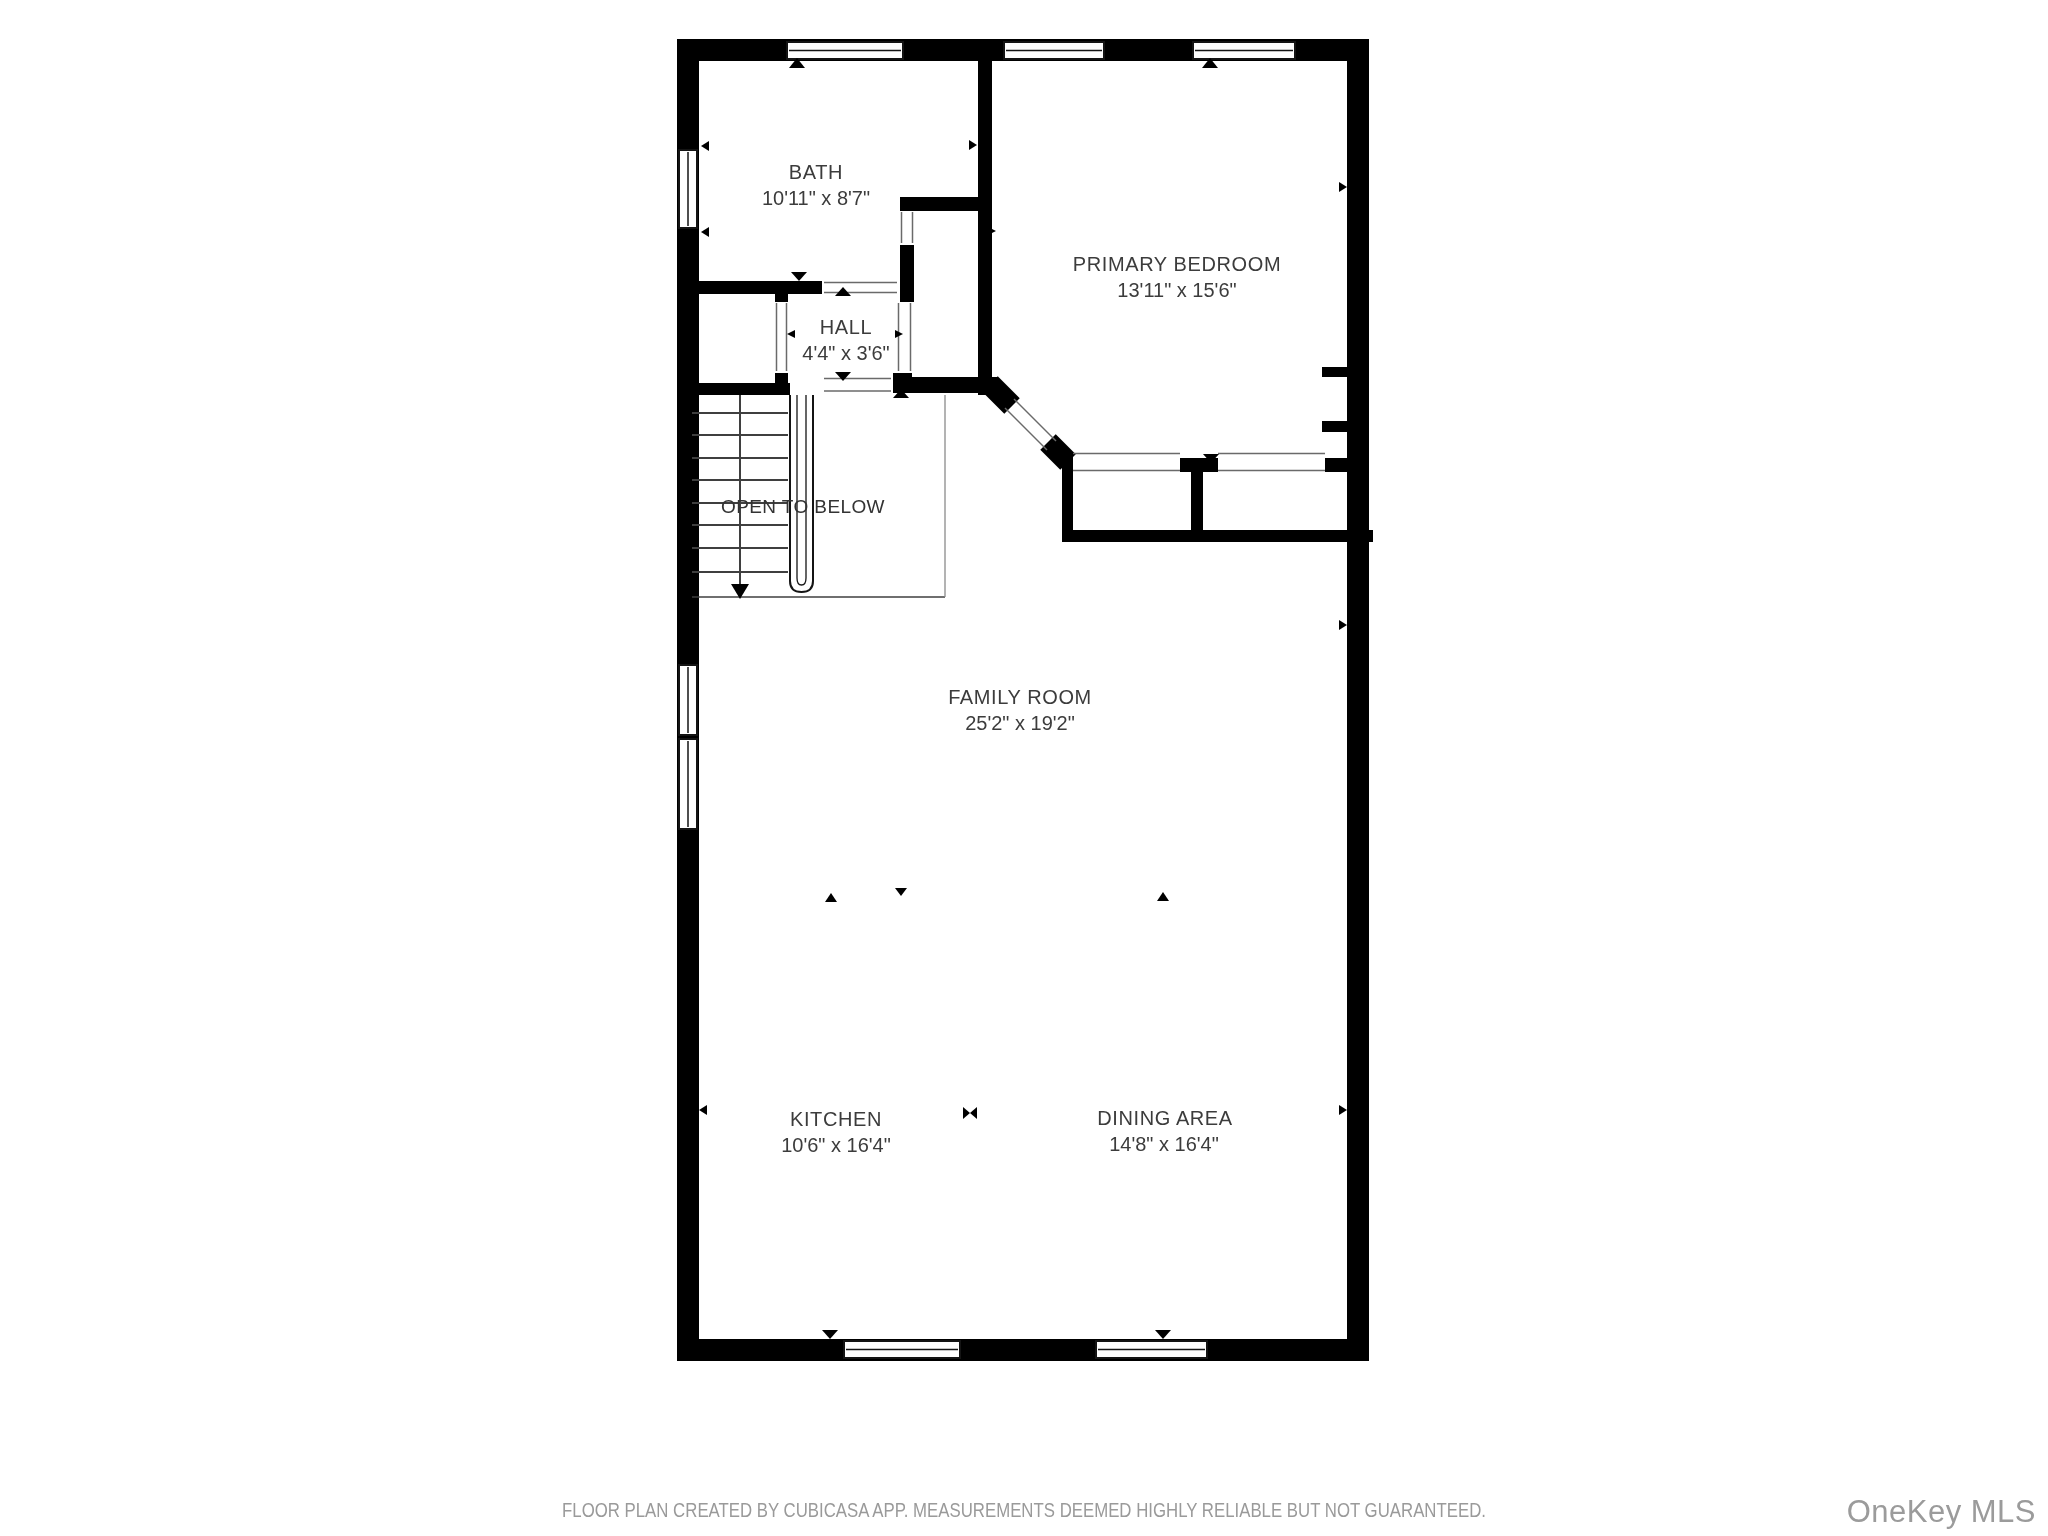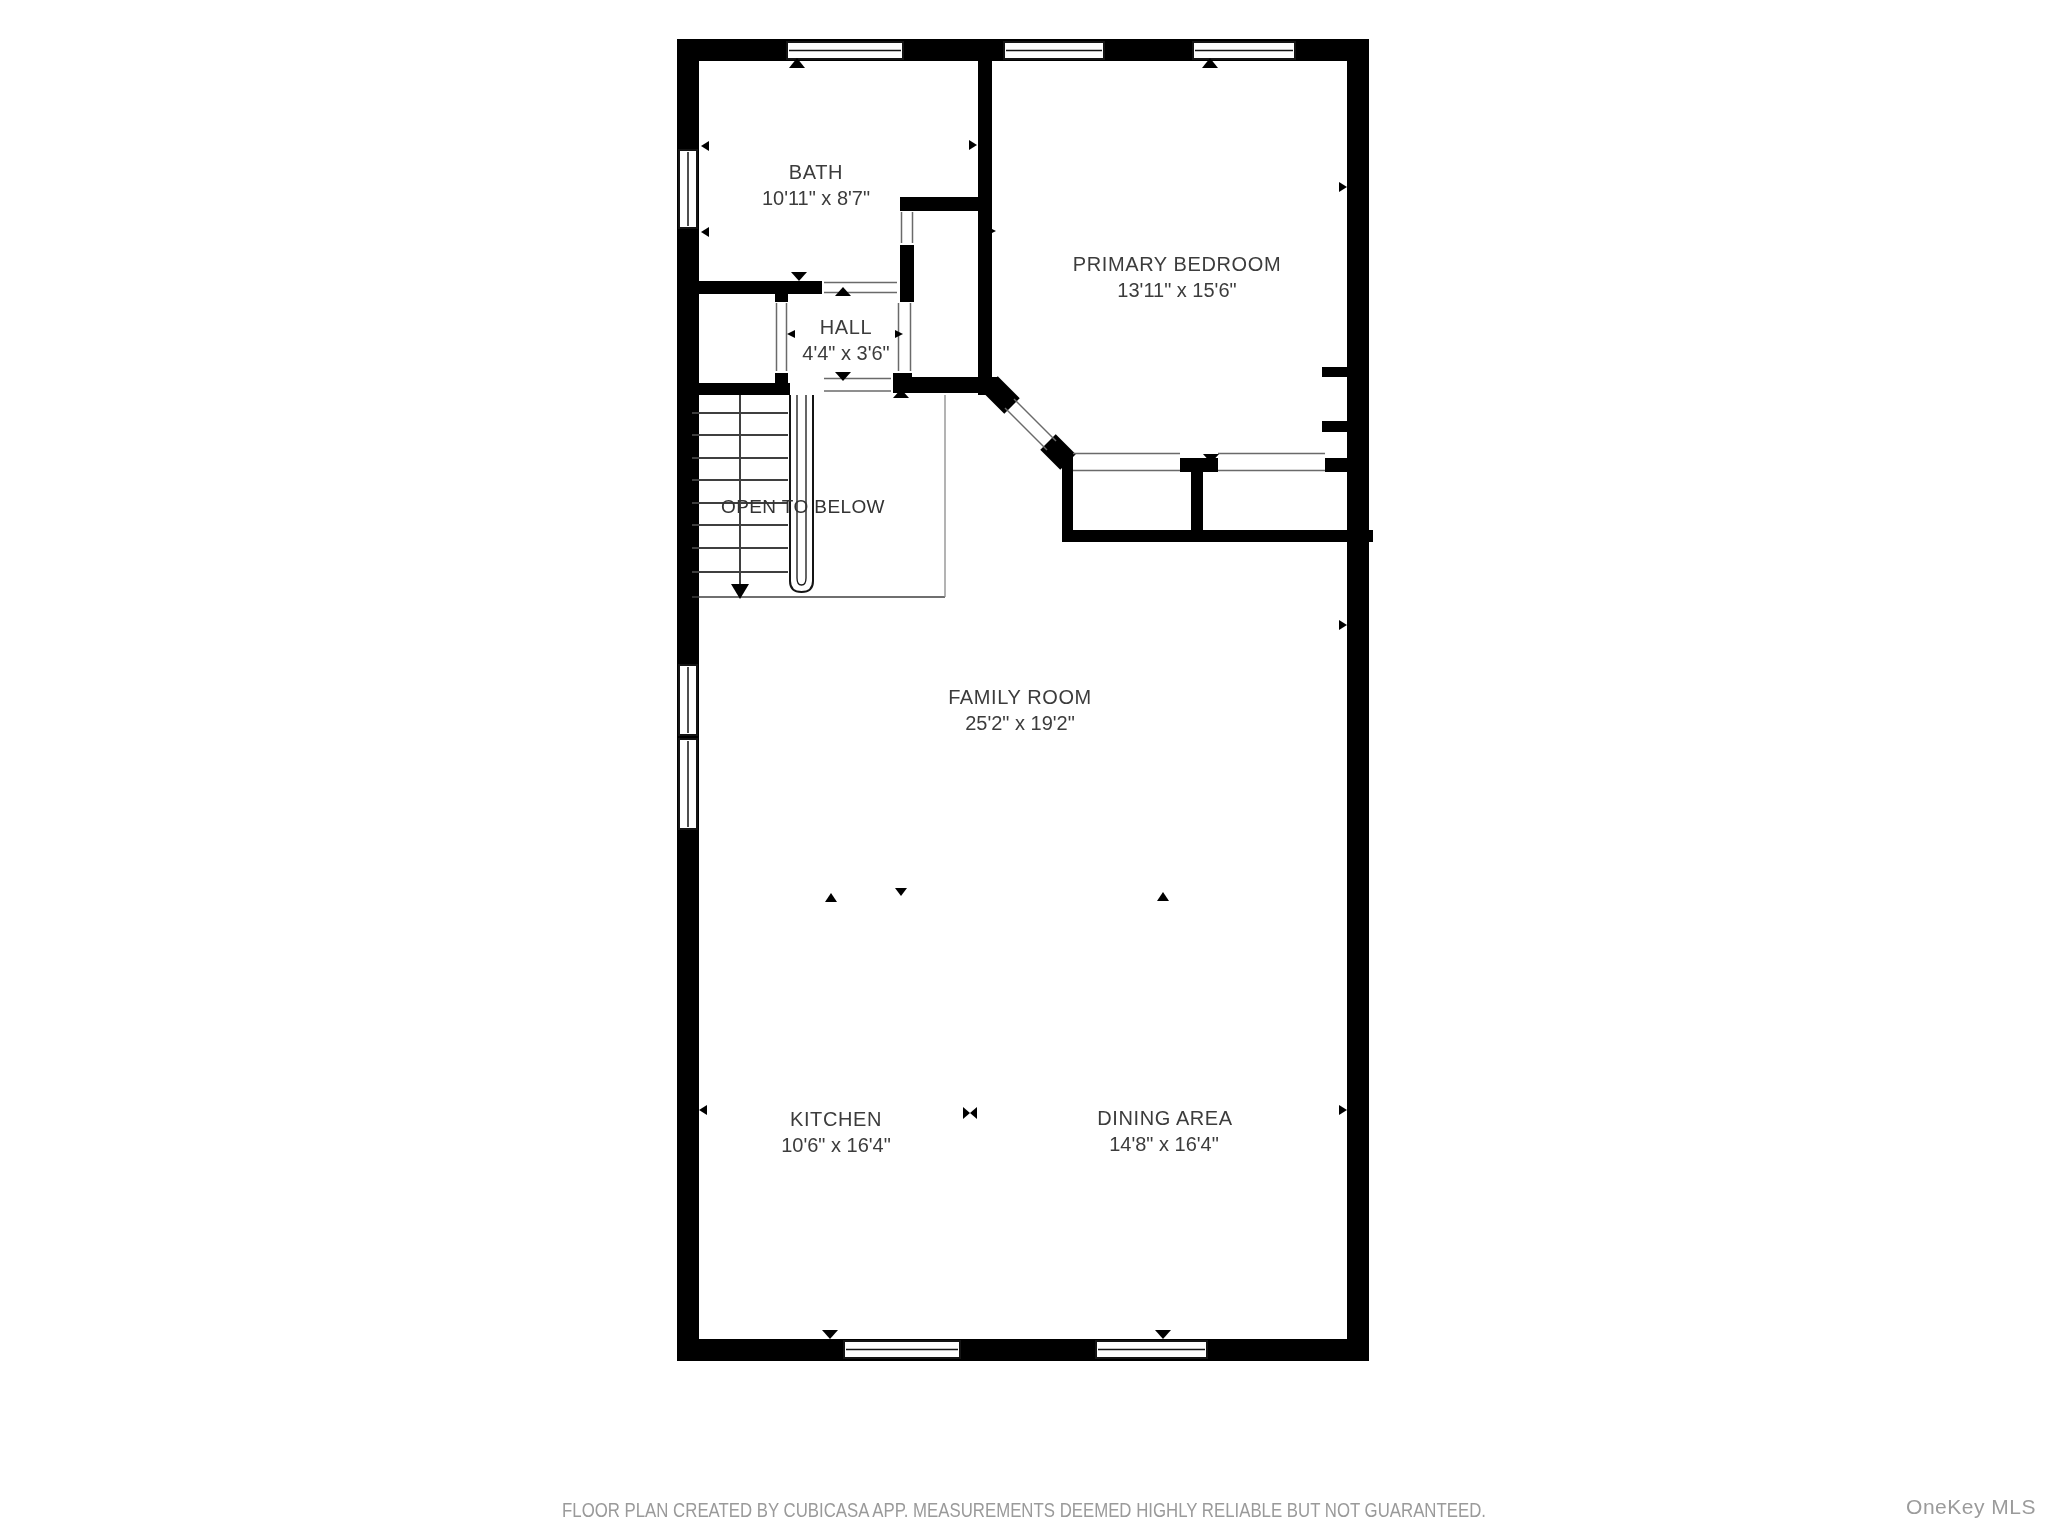--- a/index.html
+++ b/index.html
@@ -17,21 +17,21 @@
   .rdims{font-size:20px}
   .open-label{font-size:19px;letter-spacing:0.4px;fill:#333}
   .disclaimer{
     position:absolute;left:0;right:0;top:1498px;
     text-align:center;color:#9a9a9a;font-size:21px;
     transform:scaleX(0.8);
     white-space:nowrap;
   }
   .watermark{
     position:absolute;right:12px;top:1496px;
-    color:#9b9b9b;font-size:21px;line-height:1;
+    color:#9b9b9b;font-size:31px;line-height:1;
     letter-spacing:0.5px;
   }
 </style>
 </head>
 <body>
 
 <svg width="2048" height="1536" viewBox="0 0 2048 1536">
 
   <g fill="#000000">
     <rect x="677" y="39" width="692" height="22"></rect>

